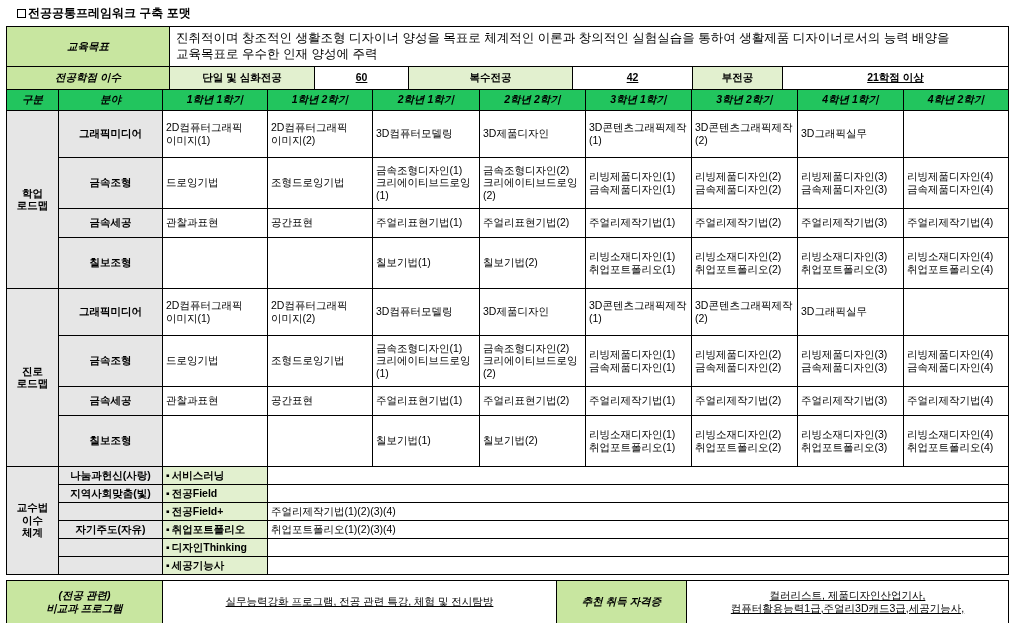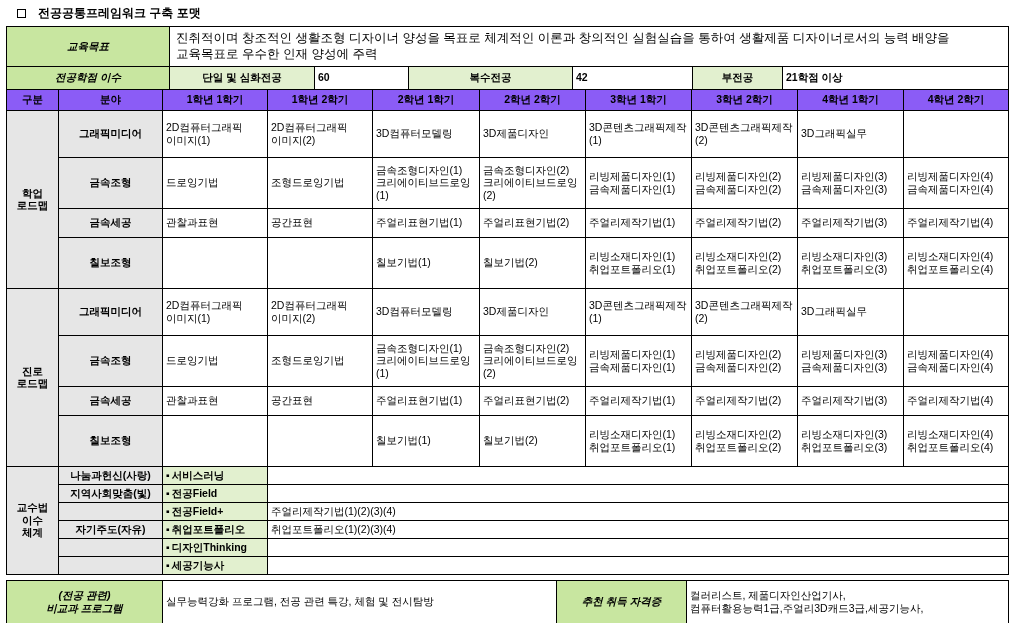--- a/index.html
+++ b/index.html
@@ -4,29 +4,29 @@
 <style>
   html,body{margin:0;padding:0;}
   body{
     width:1015px;height:623px;
     background:#ffffff;
     font-family:"Liberation Sans","DejaVu Sans",sans-serif;
     font-size:11px;color:#000;
     overflow:hidden;
   }
   .page{position:relative;width:1015px;height:623px;box-sizing:border-box;padding:4px 6px 0 6px;}
-  .doc-title{display:flex;align-items:center;gap:12px;font-size:12px;font-weight:bold;margin:1px 0 4px 2px;padding-left:9px;}
+  .doc-title{display:flex;align-items:center;gap:2px;font-size:12px;font-weight:bold;margin:1px 0 4px 2px;padding-left:9px;}
   .sq{display:inline-block;width:7px;height:7px;border:1px solid #000;}
   table{border-collapse:collapse;table-layout:fixed;width:1002px;}
   td{border:1px solid #000;padding:1px 3px;vertical-align:middle;font-size:10.5px;line-height:1.18;word-break:keep-all;}
   .hdr-green{background:#c8e6a0;font-weight:bold;text-align:center;font-style:italic;}
   .hdr-lgreen{background:#e2f0cf;font-weight:bold;text-align:center;}
-  .hdr-gray{background:#8b5cf6;font-weight:bold;text-align:center;}
+  .hdr-gray{background:#22c55e;font-weight:bold;text-align:center;font-style:italic;}
   .hdr-gray2{background:#e6e6e6;font-weight:bold;text-align:center;margin-top:12px;}
-  .ctr{text-align:left;}
+  .ctr{text-align:center;text-decoration:underline;}
   .lft{text-align:left;}
   .b{font-weight:bold;}
   .goal-text{font-size:12.5px;line-height:1.3;padding:3px 6px;}
   .bullet{font-size:10.5px;}
   .bullet span.dot{font-weight:bold;margin-right:2px;}
   .spacer{height:5px;}
 </style>
 </head>
 <body>
 

